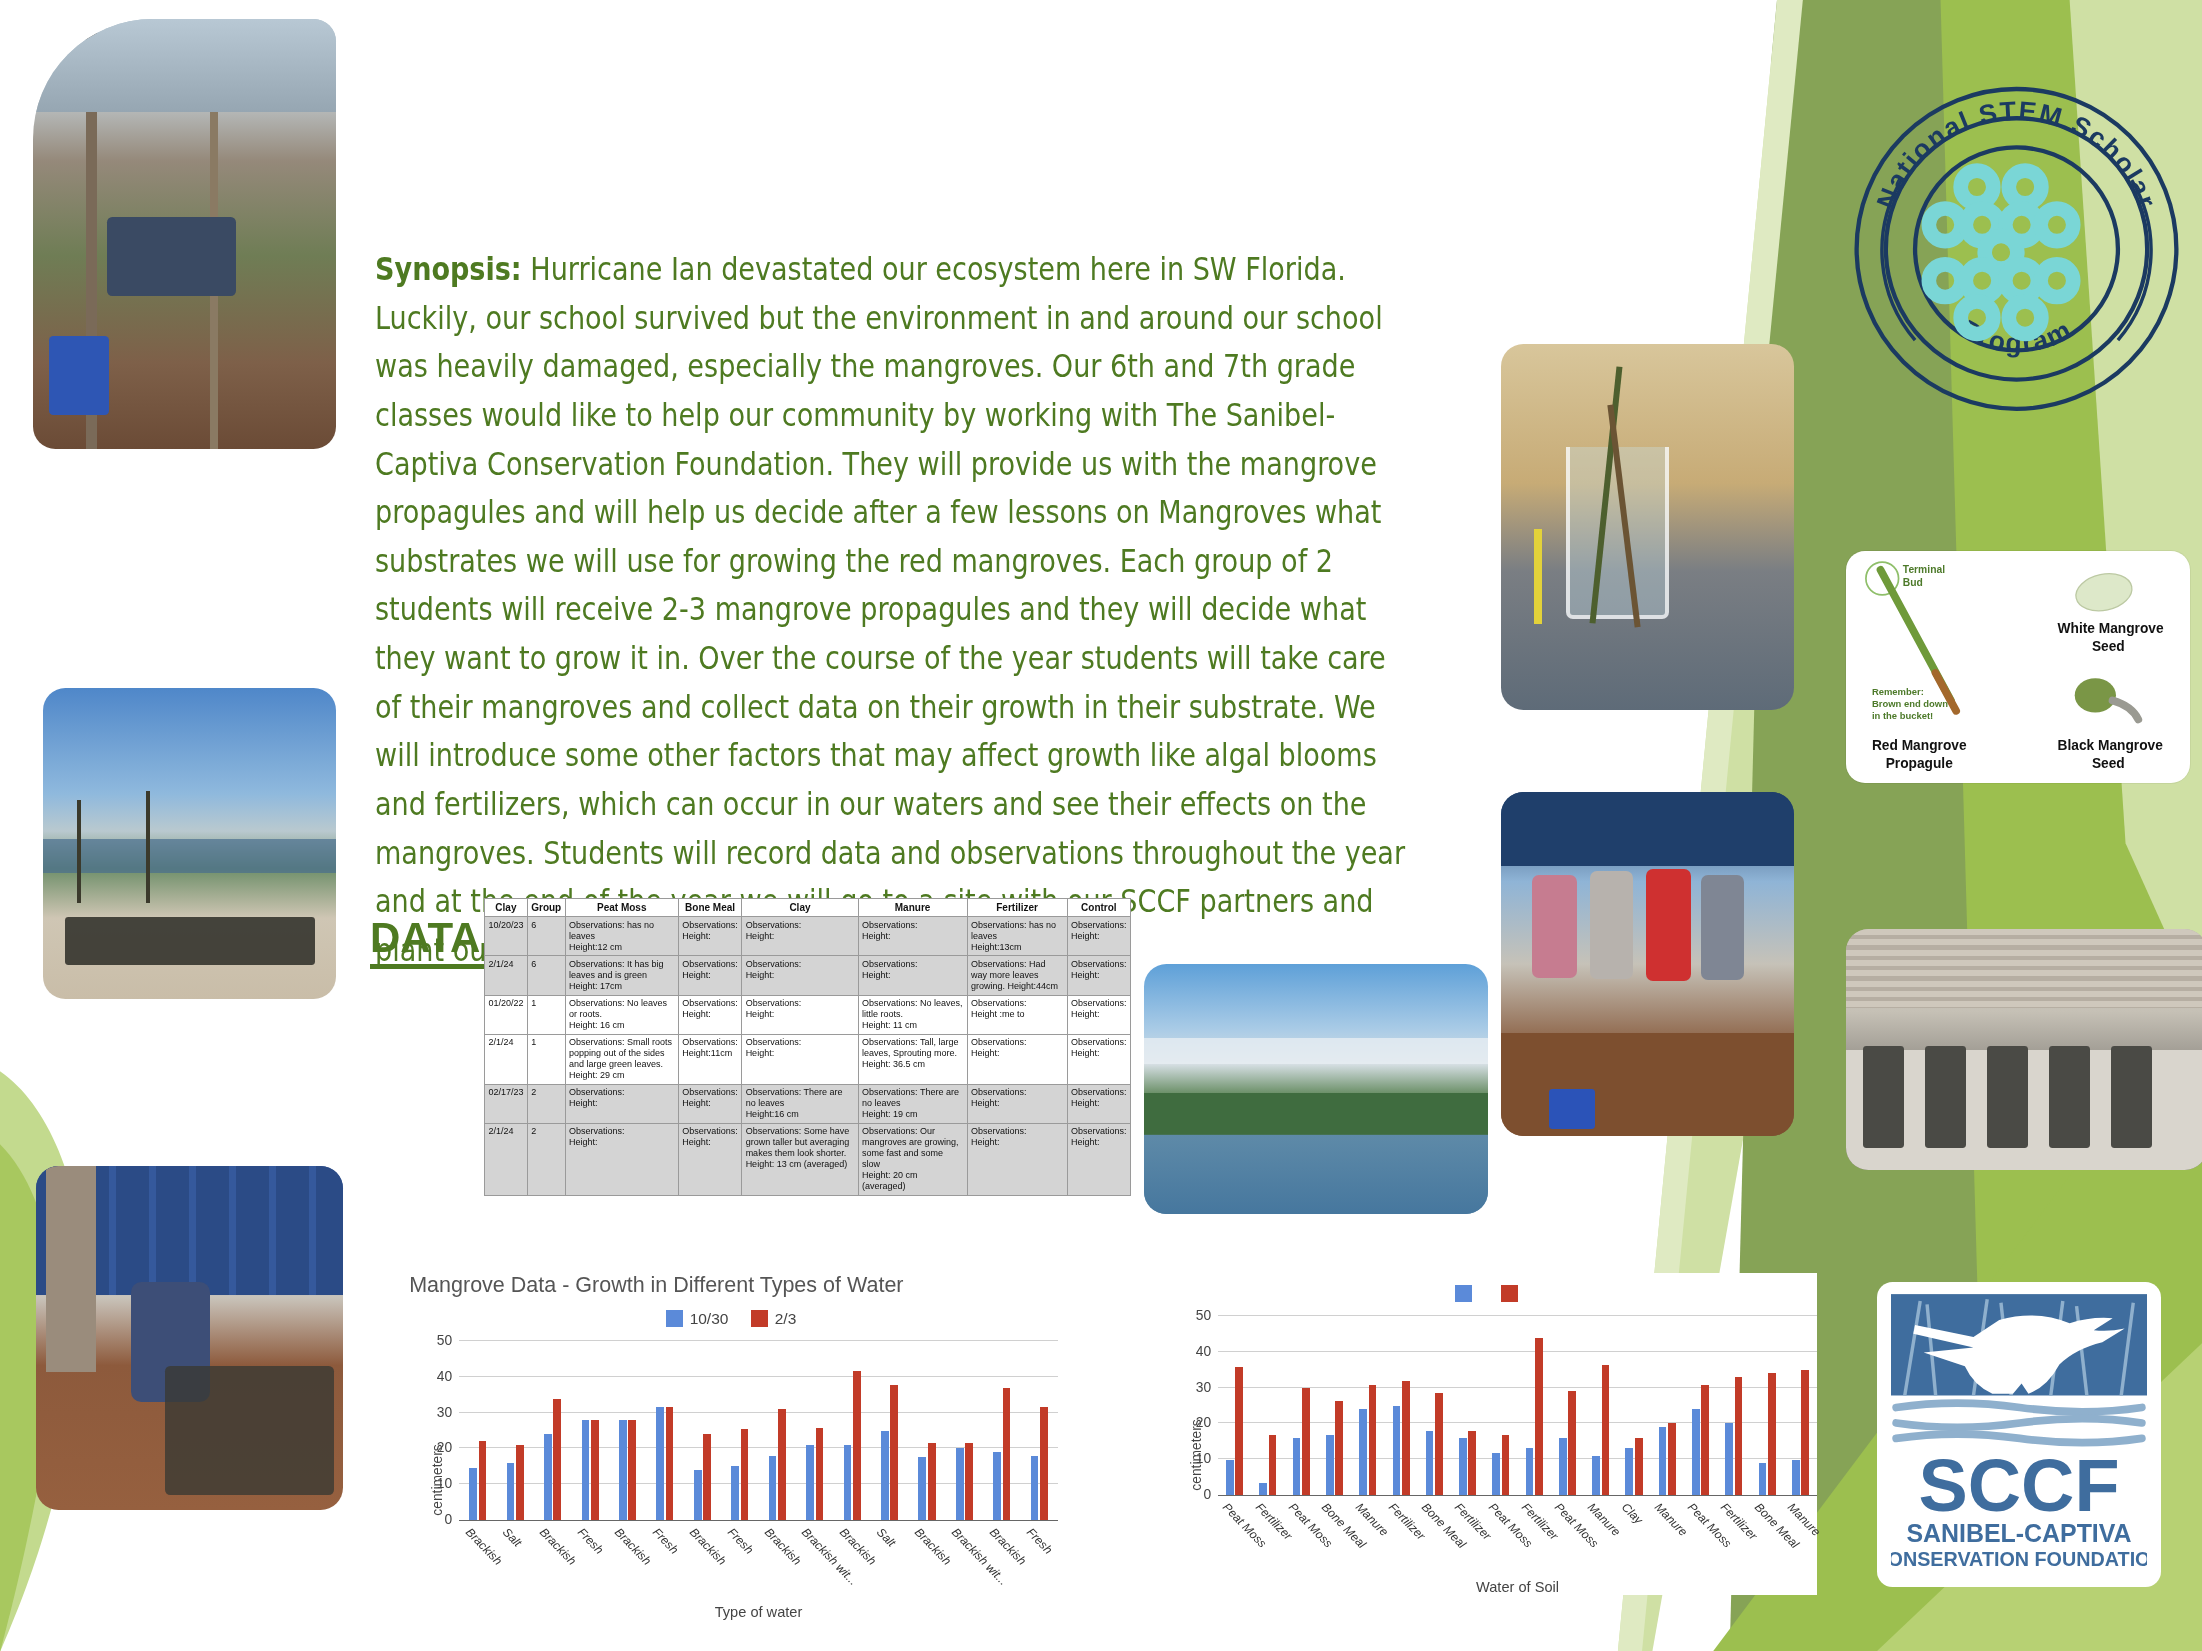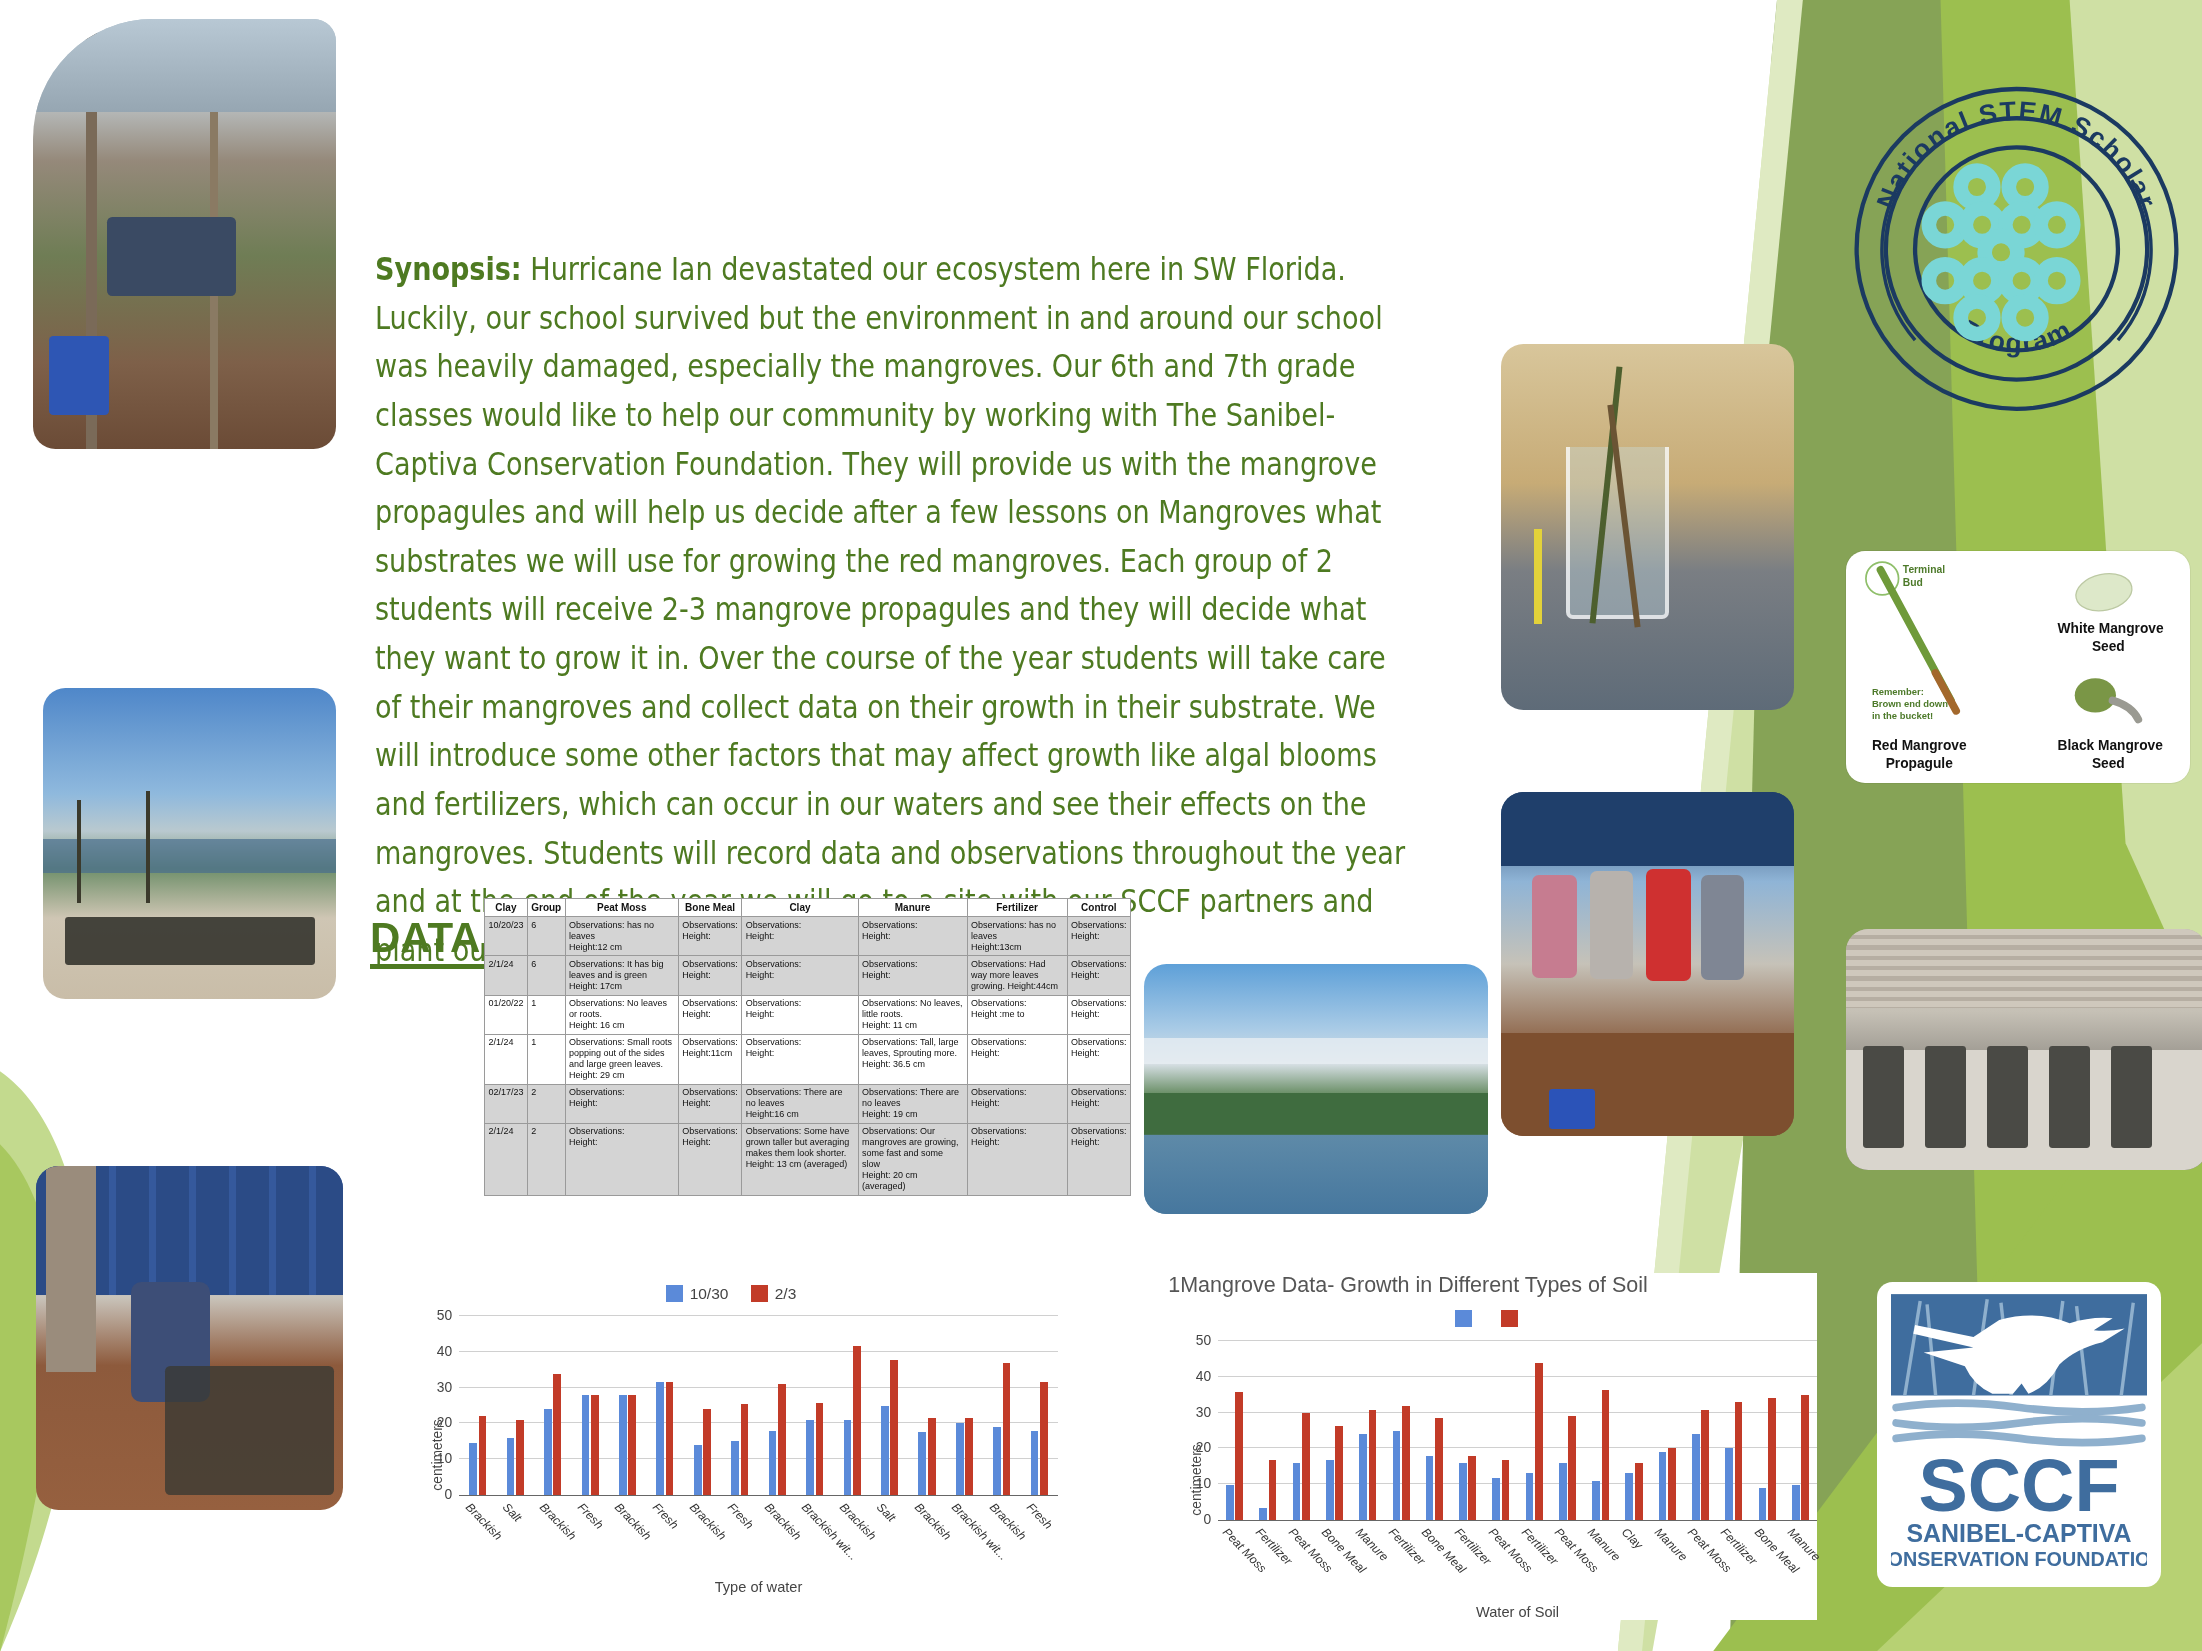--- a/index.html
+++ b/index.html
@@ -316,20 +316,21 @@
           <td>Observations:<br>Height:</td>
           <td>Observations: Some have grown taller but averaging makes them look shorter.<br>Height: 13 cm (averaged)</td>
           <td>Observations: Our mangroves are growing, some fast and some slow<br>Height: 20 cm (averaged)</td>
           <td>Observations:<br>Height:</td>
           <td>Observations:<br>Height:</td>
         </tr>
       </tbody>
   </table>
 
   <div class="chart" id="chart-water" style="left:404px; top:1273px; width:654px;">
+    <div class="chart-title">Mangrove Data - Growth in Different Types of  Water</div>
     <div class="legend">
       <span><i class="sw" style="background:#5b8ad9"></i><span>10/30</span></span>
       <span><i class="sw" style="background:#c23b28"></i><span>2/3</span></span>
     </div>
     <div class="plot-wrap">
       <div class="ylabel">centimeters</div>
       <div class="plot" id="plot-water">
           <div class="ytick" style="top: 179px;">0</div>
           <div class="gridline" style="top: 143px;"></div>
           <div class="ytick" style="top: 143px;">10</div>
@@ -424,21 +425,20 @@
           <div class="xl" style="left: 463px;">Brackish</div>
           <div class="xl" style="left: 500px;">Brackish wit...</div>
           <div class="xl" style="left: 538px;">Brackish</div>
           <div class="xl" style="left: 575px;">Fresh</div>
         </div>
       <div class="xaxis-title">Type of water</div>
     </div>
   </div>
 
   <div class="chart" id="chart-soil" style="left:1163px; top:1273px; width:654px;">
-    <div class="chart-title">1Mangrove Data- Growth in Different Types of Soil</div>
     <div class="legend">
       <span><i class="sw" style="background:#5b8ad9"></i><span></span></span>
       <span><i class="sw" style="background:#c23b28"></i><span></span></span>
     </div>
     <div class="plot-wrap">
       <div class="ylabel">centimeters</div>
       <div class="plot" id="plot-soil">
           <div class="ytick" style="top: 179px;">0</div>
           <div class="gridline" style="top: 143px;"></div>
           <div class="ytick" style="top: 143px;">10</div>

